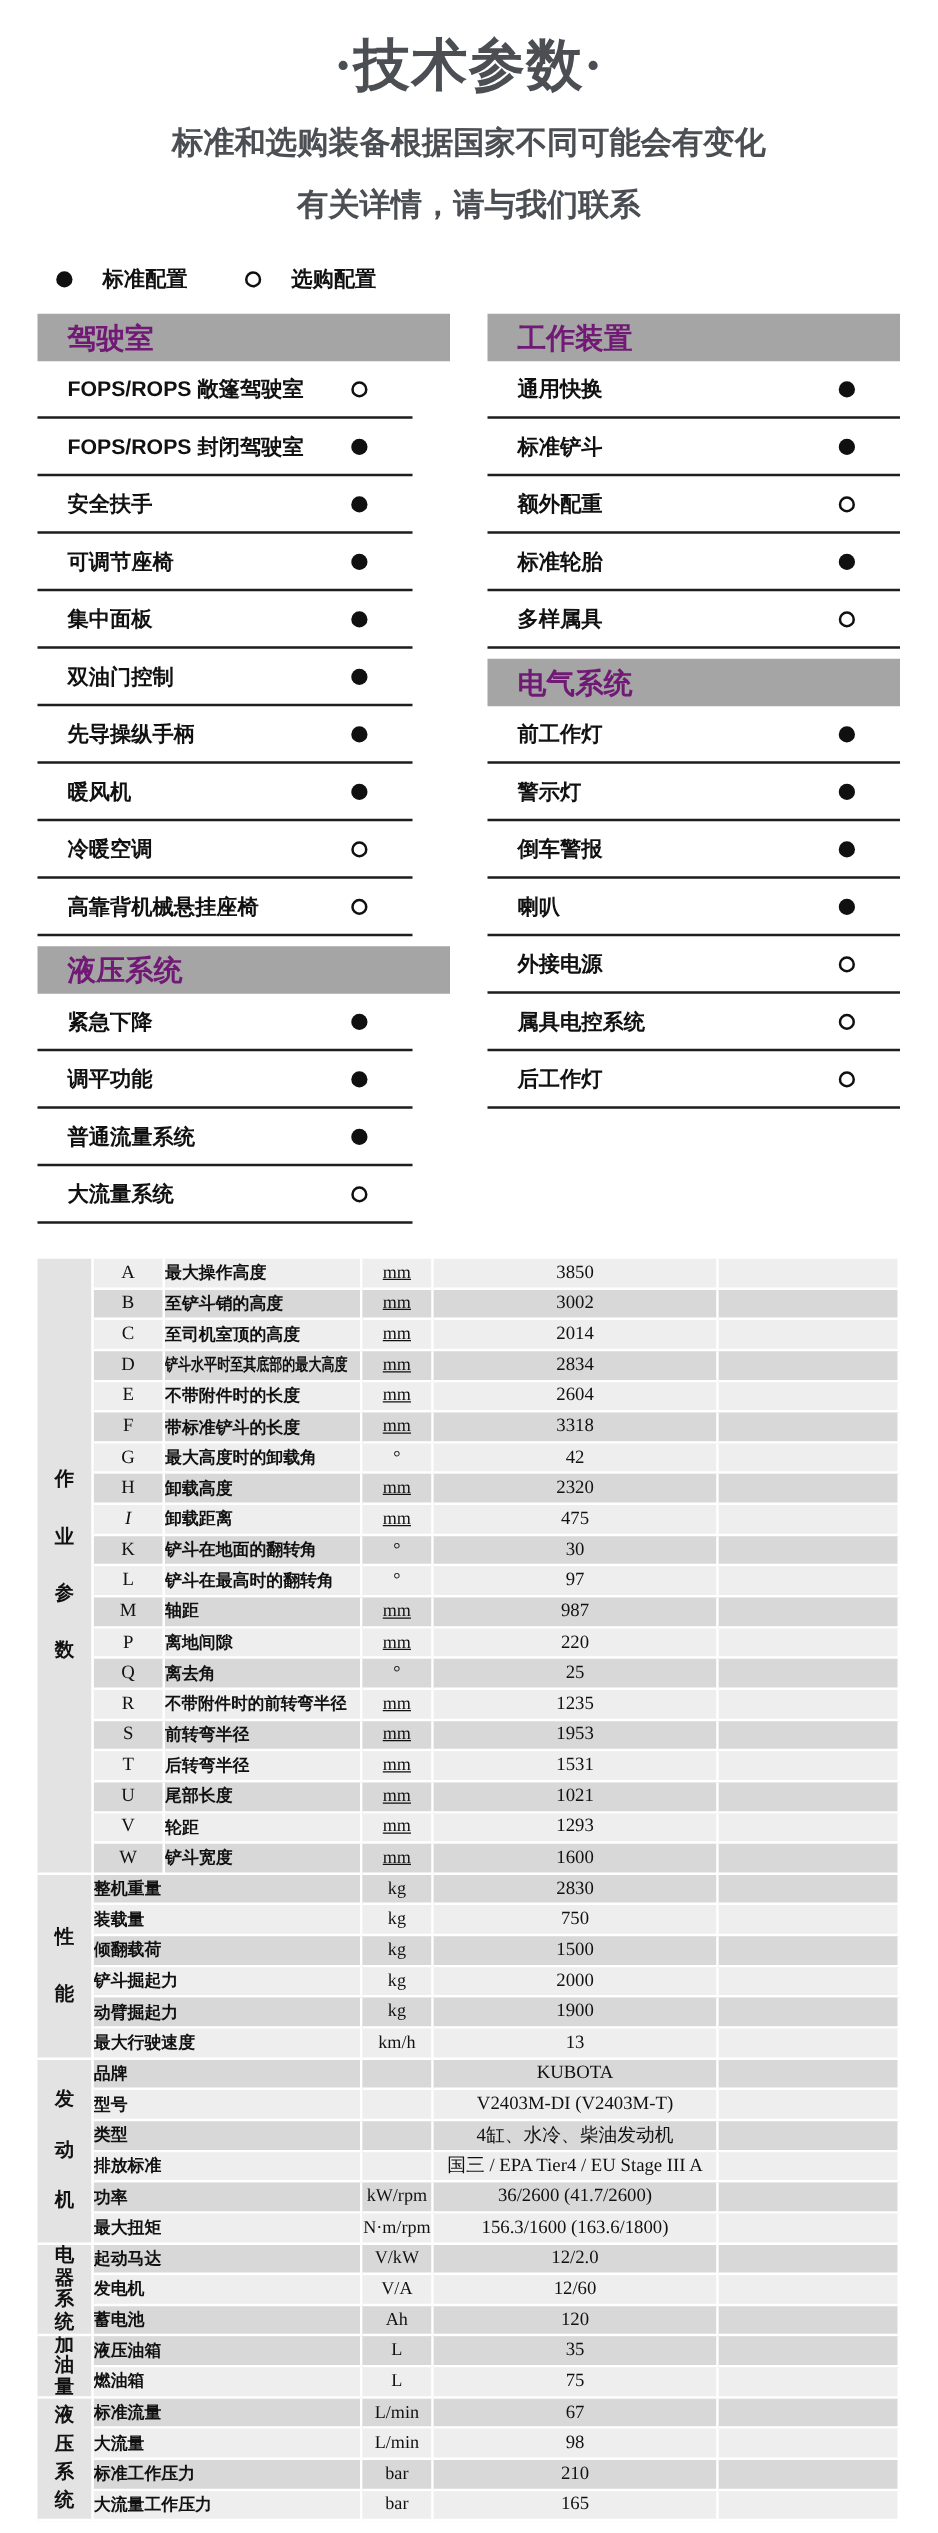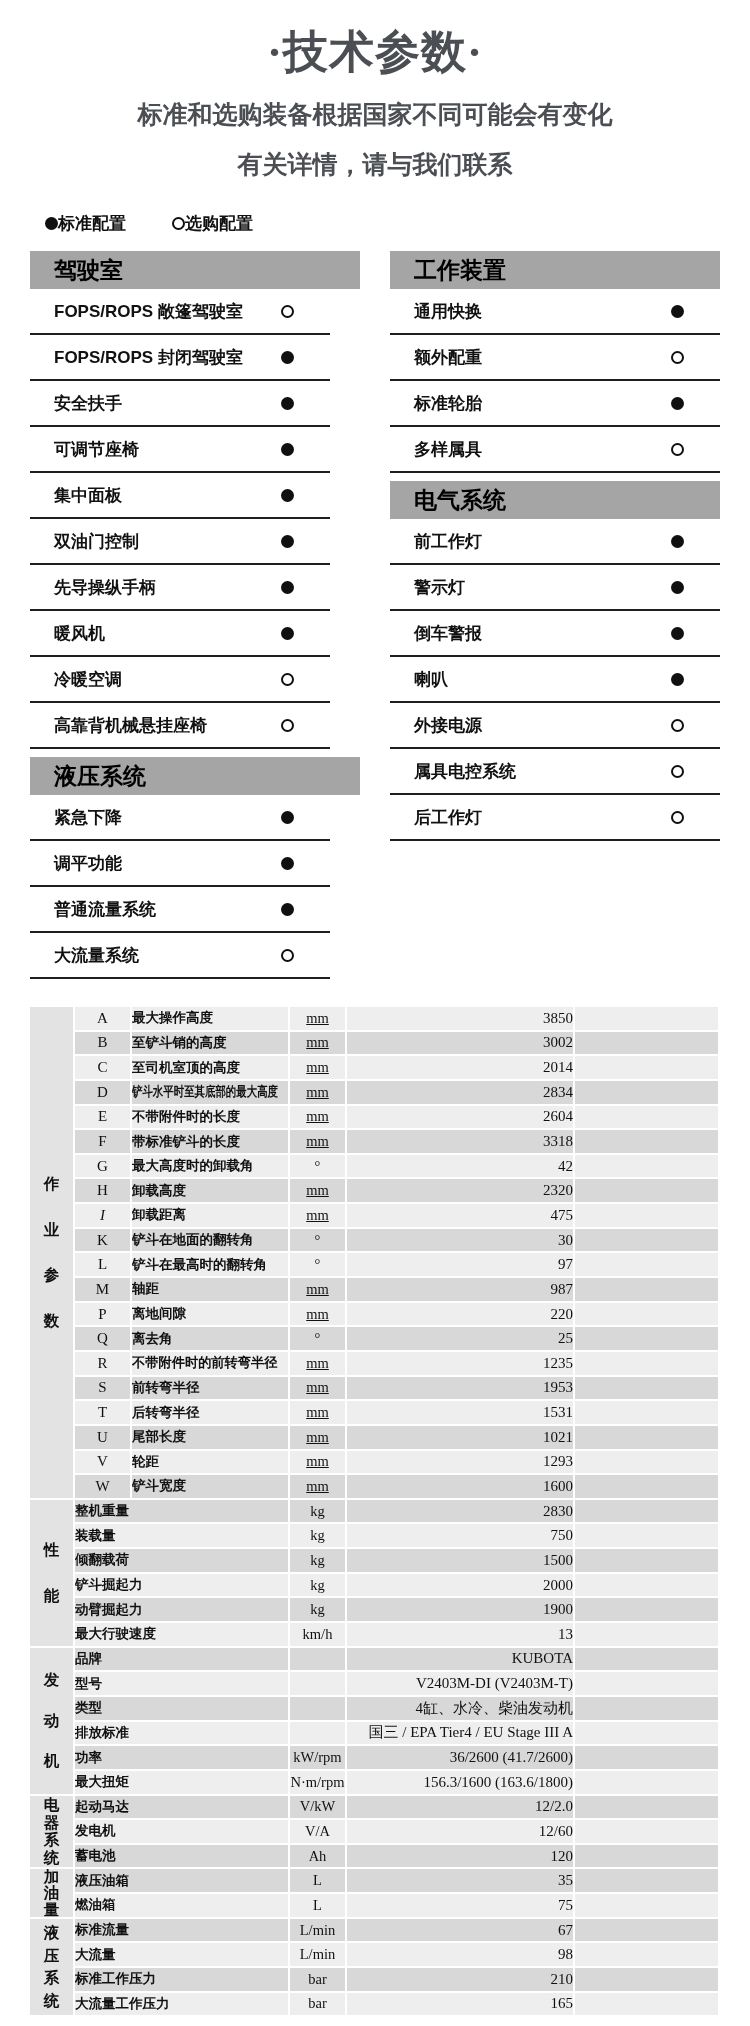--- a/index.html
+++ b/index.html
@@ -5,48 +5,48 @@
   html,body{margin:0;padding:0;background:#fff;}
   body{width:750px;font-family:"Liberation Sans",sans-serif;color:#111;-webkit-font-smoothing:antialiased;}
   .page{width:750px;min-height:2026px;box-sizing:border-box;padding-bottom:30px;}
 
   
   .title{text-align:center;font-size:45px;font-weight:bold;color:#4b4f53;margin:22px 0 0;letter-spacing:1px;font-family:Liberation Serif, serif;}
   .sub{text-align:center;font-size:25px;font-weight:bold;color:#4b4f53;margin:14px 0 0;line-height:36px;}
 
   
   .legend{display:flex;align-items:center;gap:46px;margin:30px 0 0 45px;font-size:17px;font-weight:bold;}
-  .legend-item{display:flex;align-items:center;gap:0;}
+  .legend-item{display:flex;align-items:center;gap:24px;}
   .dot{width:13px;height:13px;border-radius:50%;display:inline-block;box-sizing:border-box;flex:0 0 auto;}
   .dot.filled{background:#101010;}
   .dot.open{border:2px solid #101010;background:#fff;}
 
   
   .equip-wrap{display:flex;gap:30px;margin:16px 30px 0;align-items:flex-start;}
   .equip-col{width:330px;}
-  .sec-bar{background:#a5a5a5;height:38px;line-height:38px;font-size:23px;font-weight:bold;color:#000000;padding-left:24px;box-sizing:border-box;}
+  .sec-bar{background:#a5a5a5;height:38px;line-height:38px;font-size:23px;font-weight:bold;color:#701a75;padding-left:24px;box-sizing:border-box;}
   .equip-col .sec-bar:not(:first-child){margin-top:8px;}
   .equip-row{height:46px;display:flex;align-items:center;border-bottom:2px solid #1e1e1e;box-sizing:border-box;padding-left:24px;}
   .equip-col.left .equip-row{margin-right:30px;}
   .equip-label{font-size:17px;font-weight:bold;flex:1 1 auto;}
   .equip-row .dot{margin-right:36px;}
 
   
   table.spec{border-collapse:separate;border-spacing:0;table-layout:fixed;width:690px;margin:28px 30px 0;}
   table.spec td{height:24.65px;box-sizing:border-box;border-right:2px solid #fff;border-bottom:2px solid #fff;padding:0;overflow:hidden;white-space:nowrap;vertical-align:middle;}
   tr.light td{background:#eeeeee;}
   tr.dark td{background:#d8d8d8;}
   tr td.group{background:#e3e3e3;position:relative;}
   .vchars{position:absolute;left:0;top:0;right:0;bottom:0;display:flex;flex-direction:column;align-items:center;justify-content:center;font-size:15.5px;font-weight:bold;line-height:1;}
   td.letter{text-align:center;font-family:"Liberation Serif",serif;font-size:15px;}
   td.letter.it{font-style:italic;}
   td.pname{padding-left:8px;font-weight:bold;font-size:13.5px;}
   td.unit{text-align:center;font-family:"Liberation Serif",serif;font-size:14.5px;}
   td.unit .u{text-decoration:underline;}
-  td.value{text-align:right;font-family:"Liberation Serif",serif;font-size:15px;}
+  td.value{text-align:center;font-family:"Liberation Serif",serif;font-size:15px;}
   .fit{display:inline-block;transform-origin:0 50%;}
 
   .footer{text-align:center;font-size:22px;font-weight:bold;color:#6d28d9;margin:48px 0 0;}
 </style>
 </head>
 <body>
 
 <div class="page">
 
   <h1 class="title">·技术参数·</h1>
@@ -122,20 +122,24 @@
         </div>
         <div class="equip-row">
           <span class="equip-label">大流量系统</span>
           <span class="dot open"></span>
         </div>
       </div>
     <div class="equip-col right">
         <div class="sec-bar">工作装置</div>
         <div class="equip-row">
           <span class="equip-label">通用快换</span>
+          <span class="dot filled"></span>
+        </div>
+        <div class="equip-row">
+          <span class="equip-label">标准铲斗</span>
           <span class="dot filled"></span>
         </div>
         <div class="equip-row">
           <span class="equip-label">额外配重</span>
           <span class="dot open"></span>
         </div>
         <div class="equip-row">
           <span class="equip-label">标准轮胎</span>
           <span class="dot filled"></span>
         </div>

